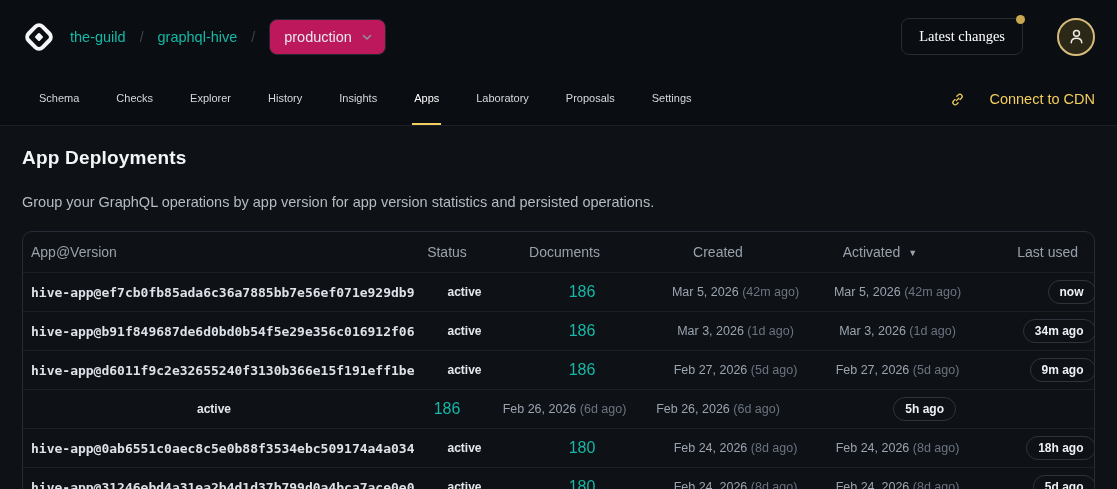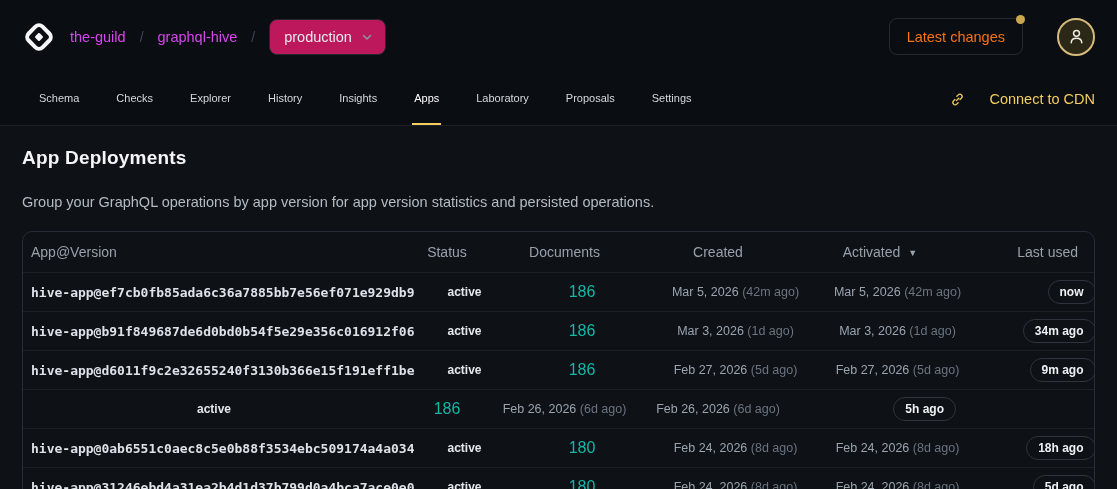--- a/index.html
+++ b/index.html
@@ -20,34 +20,34 @@
   
   .topbar {
     background: #0a0d11;
     height: 73px;
     display: flex;
     align-items: center;
     padding: 0 22px;
   }
   .logo { width: 34px; height: 34px; flex: 0 0 auto; }
   .breadcrumb { display: flex; align-items: center; gap: 14px; margin-left: 14px; font-size: 14.5px; }
-  .crumb { color: #d946ef; cursor: pointer; }
+  .crumb { color: #14b8a6; cursor: pointer; }
   .crumb-sep { color: #3f4650; font-size: 14px; }
   .target-select {
     display: flex; align-items: center; gap: 9px;
     background: #be185d; border: 1px solid #23282ف0; border: 1px solid #232830;
     border-radius: 8px; height: 36px; padding: 0 12px 0 14px;
     color: #e6e9ed; font-size: 14.5px; cursor: pointer;
   }
   .spacer { flex: 1; }
   .latest-btn {
     position: relative;
     background: transparent; border: 1px solid #262b33; border-radius: 8px;
-    height: 37px; padding: 0 17px; color: #f97316; font-size: 14.5px;
-    font-family: Liberation Sans, sans-serif; cursor: pointer;
+    height: 37px; padding: 0 17px; color: #ffffff; font-size: 14.5px;
+    font-family: Liberation Serif, serif; cursor: pointer;
   }
   .notif-dot {
     position: absolute; top: -4px; right: -3px;
     width: 9px; height: 9px; border-radius: 50%;
     background: #c9a74e;
   }
   .avatar {
     width: 38px; height: 38px; border-radius: 50%;
     border: 2px solid #d6bc7a; background: #2c2818;
     margin-left: 34px; display: flex; align-items: center; justify-content: center;

